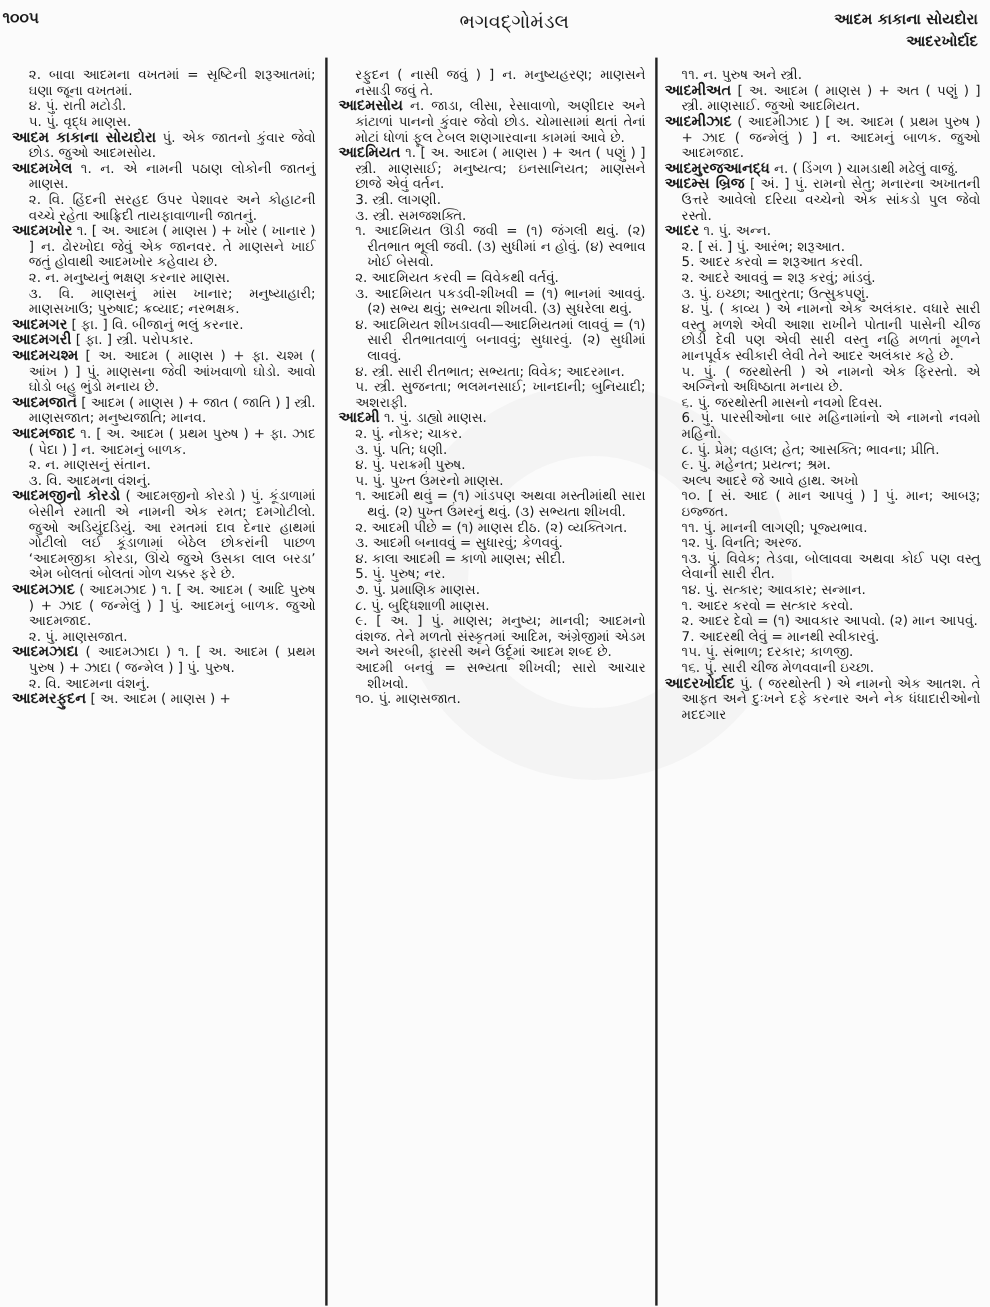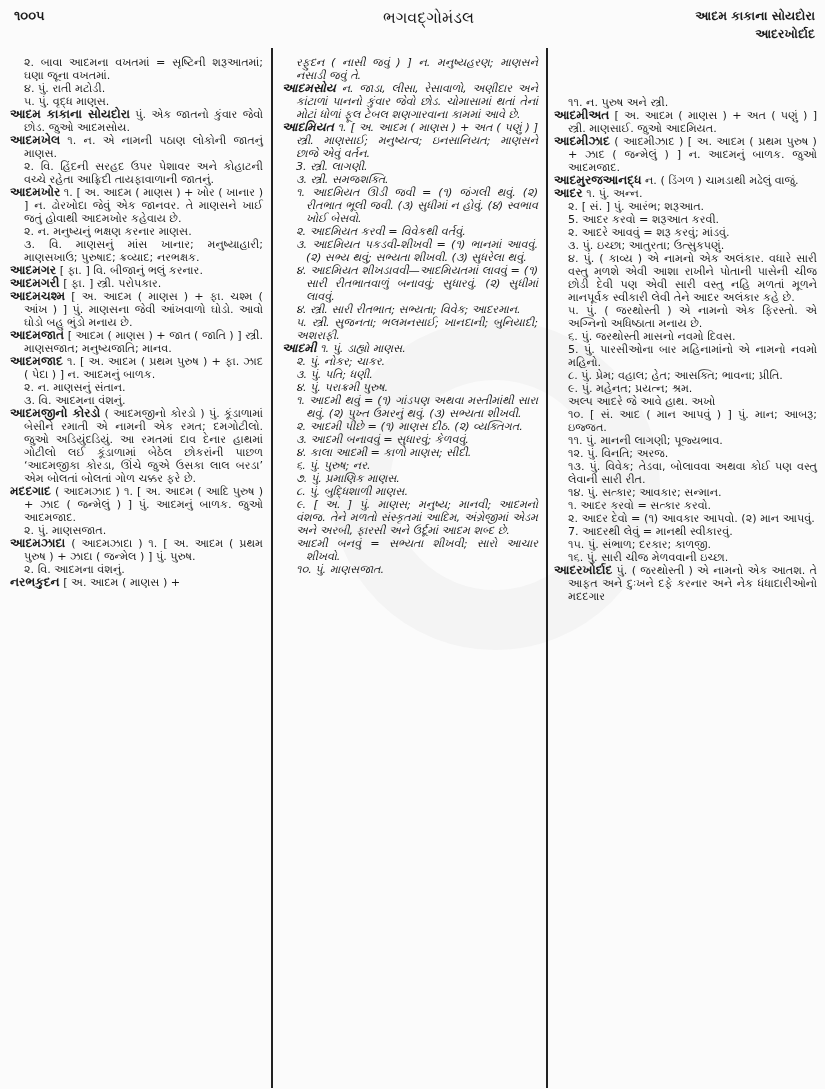--- a/index.html
+++ b/index.html
@@ -2,28 +2,28 @@
 <html><head>
 <meta charset="utf-8">
 <style>
   html, body { margin:0; padding:0; }
   body {
     width:825px; height:1089px; background:#fbfbfb; color:#1a1a1a;
     font-family:"DejaVu Sans", sans-serif; position:relative; overflow:hidden;
   }
   .page { position:absolute; inset:0; }
   .header { position:absolute; left:0; top:0; width:825px; height:52px; }
-  .pnum { position:absolute; left:14px; top:8px; font-size:13px; font-weight:bold; }
+  .pnum { position:absolute; left:2px; top:8px; font-size:13px; font-weight:bold; }
   .ptitle { position:absolute; left:16px; width:825px; top:8px; text-align:center; font-size:16px; }
   .guide1 { position:absolute; right:10px; top:8px; font-size:12.5px; font-weight:bold; text-align:right; }
   .guide2 { position:absolute; right:10px; top:26px; font-size:12.5px; font-weight:bold; text-align:right; }
   .col { position:absolute; top:56px; font-size:11.2px; line-height:13px; }
   .c1 { left:10px; width:253px; }
-  .c2 { left:282px; width:256px;font-style:italic; }
-  .c3 { left:554px; width:263px;margin-top:40px; }
+  .c2 { left:282px; width:256px; }
+  .c3 { left:554px; width:263px; }
   .rule { position:absolute; width:1.5px; background:#222; }
   .r1 { left:271px; top:48px; height:1040px; }
   .r2 { left:546px; top:48px; height:1040px; }
   .entry { margin:0 0 2px 0; }
   .hw { font-weight:bold; font-size:12.2px; }
   .line { text-indent:-14px; padding-left:14px; margin:0; text-align:justify; }
   .sub { padding-left:14px; text-indent:-0px; margin:0; text-align:justify; }
   .sub2 { padding-left:24px; margin:0; text-align:justify; text-indent:-10px; }
   .watermark {
     position:absolute; left:330px; top:320px; width:330px; height:330px;
@@ -58,67 +58,69 @@
       <p class="sub">૨. ન. મનુષ્યનું ભક્ષણ કરનાર માણસ.</p>
       <p class="sub">૩. વિ. માણસનું માંસ ખાનાર; મનુષ્યાહારી; માણસખાઉ; પુરુષાદ; ક્રવ્યાદ; નરભક્ષક.</p>
       <p class="line entry"><span class="hw">આદમગર</span><span> [ ફા. ] વિ. બીજાનું ભલું કરનાર.</span></p>
       <p class="line entry"><span class="hw">આદમગરી</span><span> [ ફા. ] સ્ત્રી. પરોપકાર.</span></p>
       <p class="line entry"><span class="hw">આદમચશ્મ</span><span> [ અ. આદમ ( માણસ ) + ફા. ચશ્મ ( આંખ ) ] પું. માણસના જેવી આંખવાળો ઘોડો. આવો ઘોડો બહુ ભુંડો મનાય છે.</span></p>
       <p class="line entry"><span class="hw">આદમજાત</span><span> [ આદમ ( માણસ ) + જાત ( જાતિ ) ] સ્ત્રી. માણસજાત; મનુષ્યજાતિ; માનવ.</span></p>
       <p class="line entry"><span class="hw">આદમજાદ</span><span> ૧. [ અ. આદમ ( પ્રથમ પુરુષ ) + ફા. ઝાદ ( પેદા ) ] ન. આદમનું બાળક.</span></p>
       <p class="sub">૨. ન. માણસનું સંતાન.</p>
       <p class="sub">૩. વિ. આદમના વંશનું.</p>
       <p class="line entry"><span class="hw">આદમજીનો કોરડો</span><span> ( આદમજીનો કોરડો ) પું. કૂંડાળામાં બેસીને રમાતી એ નામની એક રમત; દમગોટીલો. જુઓ અડિયુંદડિયું. આ રમતમાં દાવ દેનાર હાથમાં ગોટીલો લઈ કૂંડાળામાં બેઠેલ છોકરાંની પાછળ ‘આદમજીકા કોરડા, ઊંચે જુએ ઉસકા લાલ બરડા’ એમ બોલતાં બોલતાં ગોળ ચક્કર ફરે છે.</span></p>
-      <p class="line entry"><span class="hw">મદદગાદ</span><span> ( આદમઝાદ ) ૧. [ અ. આદમ ( આદિ પુરુષ ) + ઝાદ ( જન્મેલું ) ] પું. આદમનું બાળક. જુઓ આદમજાદ.</span></p>
+      <p class="line entry"><span class="hw">આદમઝાદ</span><span> ( આદમઝાદ ) ૧. [ અ. આદમ ( આદિ પુરુષ ) + ઝાદ ( જન્મેલું ) ] પું. આદમનું બાળક. જુઓ આદમજાદ.</span></p>
       <p class="sub">૨. પું. માણસજાત.</p>
       <p class="line entry"><span class="hw">આદમઝાદા</span><span> ( આદમઝાદા ) ૧. [ અ. આદમ ( પ્રથમ પુરુષ ) + ઝાદા ( જન્મેલ ) ] પું. પુરુષ.</span></p>
       <p class="sub">૨. વિ. આદમના વંશનું.</p>
-      <p class="line entry"><span class="hw">નરભકુદન</span><span> [ અ. આદમ ( માણસ ) +</span></p>
+      <p class="line entry"><span class="hw">આદમરફુદન</span><span> [ અ. આદમ ( માણસ ) +</span></p>
     </div>
   <div class="col c2">
       <p class="line" style="text-indent: 0px;">રફુદન ( નાસી જવું ) ] ન. મનુષ્યહરણ; માણસને નસાડી જવું તે.</p>
       <p class="line entry"><span class="hw">આદમસોય</span><span> ન. જાડા, લીસા, રેસાવાળો, અણીદાર અને કાંટાળાં પાનનો કુંવાર જેવો છોડ. ચોમાસામાં થતાં તેનાં મોટાં ધોળાં ફૂલ ટેબલ શણગારવાના કામમાં આવે છે.</span></p>
       <p class="line entry"><span class="hw">આદમિયત</span><span> ૧. [ અ. આદમ ( માણસ ) + અત ( પણું ) ] સ્ત્રી. માણસાઈ; મનુષ્યત્વ; ઇનસાનિયત; માણસને છાજે એવું વર્તન.</span></p>
       <p class="sub">3. સ્ત્રી. લાગણી.</p>
       <p class="sub">૩. સ્ત્રી. સમજશક્તિ.</p>
       <p class="sub2">૧. આદમિયત ઊડી જવી = (૧) જંગલી થવું. (૨) રીતભાત ભૂલી જવી. (૩) સુધીમાં ન હોવું. (૪) સ્વભાવ ખોઈ બેસવો.</p>
       <p class="sub2">૨. આદમિયત કરવી = વિવેકથી વર્તવું.</p>
       <p class="sub2">૩. આદમિયત પકડવી-શીખવી = (૧) ભાનમાં આવવું. (૨) સભ્ય થવું; સભ્યતા શીખવી. (૩) સુધરેલા થવું.</p>
       <p class="sub2">૪. આદમિયત શીખડાવવી—આદમિયતમાં લાવવું = (૧) સારી રીતભાતવાળું બનાવવું; સુધારવું. (૨) સુધીમાં લાવવું.</p>
       <p class="sub">૪. સ્ત્રી. સારી રીતભાત; સભ્યતા; વિવેક; આદરમાન.</p>
       <p class="sub">૫. સ્ત્રી. સુજનતા; ભલમનસાઈ; ખાનદાની; બુનિયાદી; અશરાફી.</p>
       <p class="line entry"><span class="hw">આદમી</span><span> ૧. પું. ડાહ્યો માણસ.</span></p>
       <p class="sub">૨. પું. નોકર; ચાકર.</p>
       <p class="sub">૩. પું. પતિ; ધણી.</p>
       <p class="sub">૪. પું. પરાક્રમી પુરુષ.</p>
+      <p class="sub">૫. પું. પુખ્ત ઉંમરનો માણસ.</p>
       <p class="sub2">૧. આદમી થવું = (૧) ગાંડપણ અથવા મસ્તીમાંથી સારા થવું. (૨) પુખ્ત ઉંમરનું થવું. (૩) સભ્યતા શીખવી.</p>
       <p class="sub2">૨. આદમી પીછે = (૧) માણસ દીઠ. (૨) વ્યક્તિગત.</p>
       <p class="sub2">૩. આદમી બનાવવું = સુધારવું; કેળવવું.</p>
       <p class="sub2">૪. કાલા આદમી = કાળો માણસ; સીદી.</p>
-      <p class="sub">૬. પું. પુરુષ; નર.</p>
+      <p class="sub">5. પું. પુરુષ; નર.</p>
       <p class="sub">૭. પું. પ્રમાણિક માણસ.</p>
       <p class="sub">૮. પું. બુદ્ધિશાળી માણસ.</p>
       <p class="sub">૯. [ અ. ] પું. માણસ; મનુષ્ય; માનવી; આદમનો વંશજ. તેને મળતો સંસ્કૃતમાં આદિમ, અંગ્રેજીમાં એડમ અને અરબી, ફારસી અને ઉર્દૂમાં આદમ શબ્દ છે.</p>
       <p class="sub2">આદમી બનવું = સભ્યતા શીખવી; સારો આચાર શીખવો.</p>
       <p class="sub">૧૦. પું. માણસજાત.</p>
     </div>
   <div class="col c3">
       <p class="sub">૧૧. ન. પુરુષ અને સ્ત્રી.</p>
       <p class="line entry"><span class="hw">આદમીઅત</span><span> [ અ. આદમ ( માણસ ) + અત ( પણું ) ] સ્ત્રી. માણસાઈ. જુઓ આદમિયત.</span></p>
       <p class="line entry"><span class="hw">આદમીઝાદ</span><span> ( આદમીઝાદ ) [ અ. આદમ ( પ્રથમ પુરુષ ) + ઝાદ ( જન્મેલું ) ] ન. આદમનું બાળક. જુઓ આદમજાદ.</span></p>
       <p class="line entry"><span class="hw">આદમુરજઆનદ્ધ</span><span> ન. ( ડિંગળ ) ચામડાથી મઢેલું વાજું.</span></p>
+      <p class="line entry"><span class="hw">આદમ્સ બ્રિજ</span><span> [ અં. ] પું. રામનો સેતુ; મનારના અખાતની ઉત્તરે આવેલો દરિયા વચ્ચેનો એક સાંકડો પુલ જેવો રસ્તો.</span></p>
       <p class="line entry"><span class="hw">આદર</span><span> ૧. પું. અન્ન.</span></p>
       <p class="sub">૨. [ સં. ] પું. આરંભ; શરૂઆત.</p>
       <p class="sub2">5. આદર કરવો = શરૂઆત કરવી.</p>
       <p class="sub2">૨. આદરે આવવું = શરૂ કરવું; માંડવું.</p>
       <p class="sub">૩. પું. ઇચ્છા; આતુરતા; ઉત્સુકપણું.</p>
       <p class="sub">૪. પું. ( કાવ્ય ) એ નામનો એક અલંકાર. વધારે સારી વસ્તુ મળશે એવી આશા રાખીને પોતાની પાસેની ચીજ છોડી દેવી પણ એવી સારી વસ્તુ નહિ મળતાં મૂળને માનપૂર્વક સ્વીકારી લેવી તેને આદર અલંકાર કહે છે.</p>
       <p class="sub">૫. પું. ( જરથોસ્તી ) એ નામનો એક ફિરસ્તો. એ અગ્નિનો અધિષ્ઠાતા મનાય છે.</p>
       <p class="sub">૬. પું. જરથોસ્તી માસનો નવમો દિવસ.</p>
-      <p class="sub">5. પું. પારસીઓના બાર મહિનામાંનો એ નામનો નવમો મહિનો.</p>
+      <p class="sub">6. પું. પારસીઓના બાર મહિનામાંનો એ નામનો નવમો મહિનો.</p>
       <p class="sub">૮. પું. પ્રેમ; વહાલ; હેત; આસક્તિ; ભાવના; પ્રીતિ.</p>
       <p class="sub">૯. પું. મહેનત; પ્રયત્ન; શ્રમ.</p>
       <p class="sub2">અલ્પ આદરે જે આવે હાથ.      અખો</p>
       <p class="sub">૧૦. [ સં. આદ ( માન આપવું ) ] પું. માન; આબરૂ; ઇજ્જત.</p>
       <p class="sub">૧૧. પું. માનની લાગણી; પૂજ્યભાવ.</p>
       <p class="sub">૧૨. પું. વિનતિ; અરજ.</p>
       <p class="sub">૧૩. પું. વિવેક; તેડવા, બોલાવવા અથવા કોઈ પણ વસ્તુ લેવાની સારી રીત.</p>
       <p class="sub">૧૪. પું. સત્કાર; આવકાર; સન્માન.</p>
       <p class="sub2">૧. આદર કરવો = સત્કાર કરવો.</p>
       <p class="sub2">૨. આદર દેવો = (૧) આવકાર આપવો. (૨) માન આપવું.</p>

